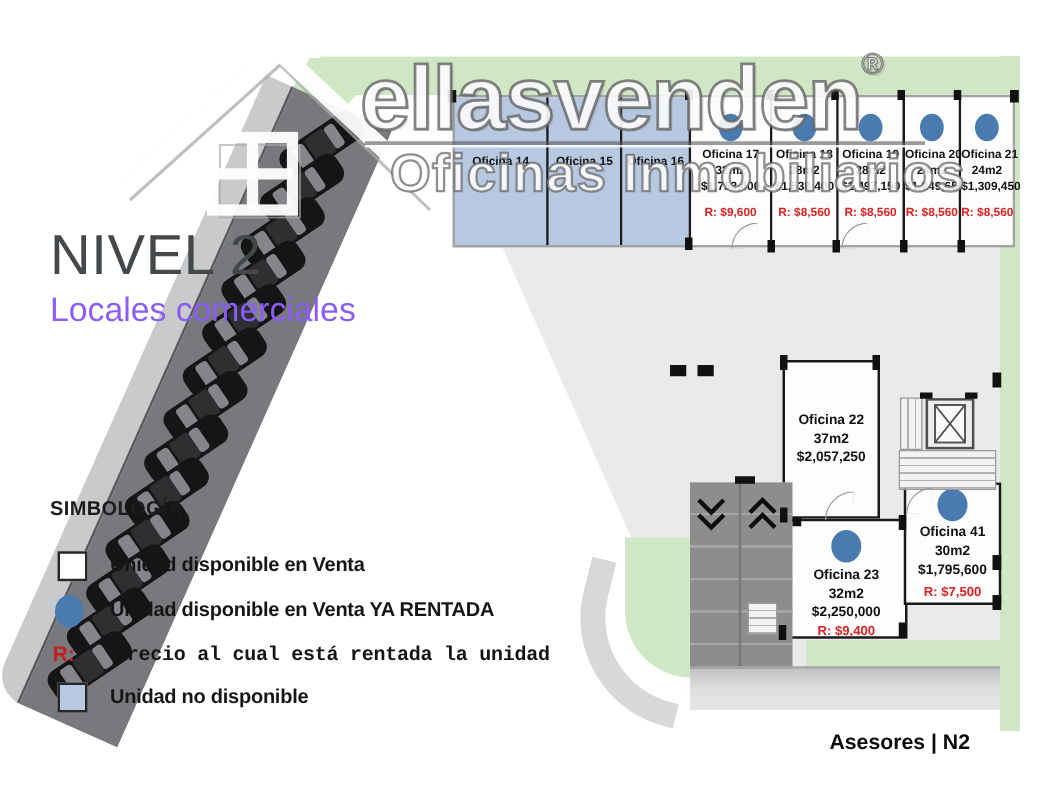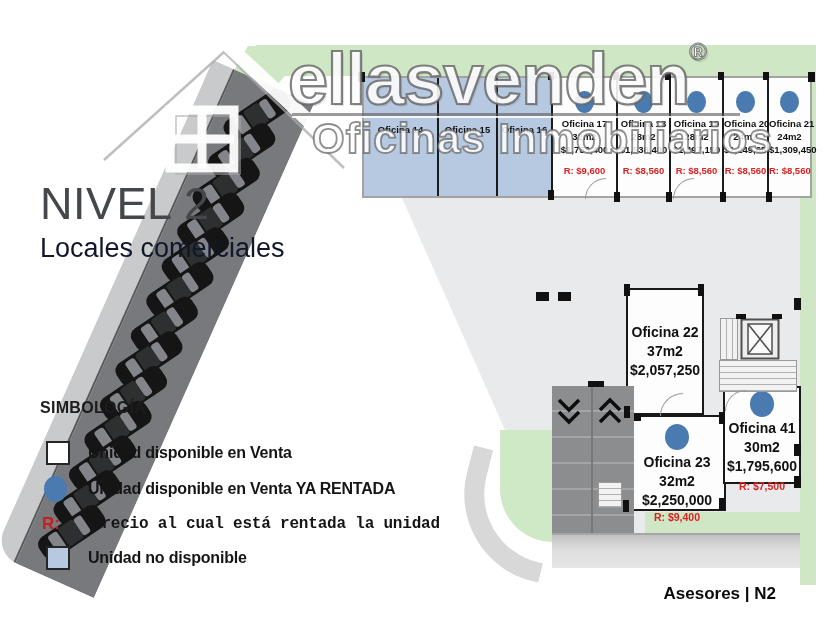--- a/index.html
+++ b/index.html
@@ -17,21 +17,21 @@
   .cell-avail{background:#fdfdfd;}
   .odot{width:19px;height:22px;border-radius:50%;background:#4a7bb0;margin:13px auto 0;display:block;}
   .oname{margin-top:5px;white-space:nowrap;}
   .cell-unavail .oname{margin-top:46px;}
   .oarea{margin-top:1px;}
   .oprice{white-space:nowrap;}
   .orent{margin-top:9px;color:#d92323;white-space:nowrap;}
   
   .room{background:#fdfdfd;border:2px solid #191919;box-sizing:border-box;display:flex;flex-direction:column;align-items:center;text-align:center;font-weight:bold;color:#101010;}
   .room .rdot{width:24px;height:26px;border-radius:50%;background:#4a7bb0;flex:none;}
-  .rline{font-size:14px;line-height:1.35;white-space:nowrap;}
+  .rline{font-size:11px;line-height:1.35;white-space:nowrap;}
   .rrent{font-size:10.5px;line-height:1.35;color:#d92323;margin-top:3px;white-space:nowrap;}
   
   .ramp{background:#8b8d8f;background-image:repeating-linear-gradient(180deg,transparent 0 24px,#a3a5a7 24px 26px);}
   .ramp-divider{position:absolute;left:48%;top:0;bottom:0;border-left:2px solid #77797b;}
   
   .stairs-h{background:repeating-linear-gradient(180deg,#f2f2f2 0 5px,#b0b0b0 5px 6px);border:1px solid #9a9a9a;box-sizing:border-box;}
   .stairs-v{background:repeating-linear-gradient(90deg,#f2f2f2 0 5px,#b0b0b0 5px 6px);border:1px solid #9a9a9a;box-sizing:border-box;}
   
   .strip{transform:rotate(24deg);transform-origin:0 0;overflow:hidden;border-bottom-left-radius:26px;}
   .strip-walk{position:absolute;left:0;top:0;bottom:0;width:22px;background:#c9cacb;border-right:2px solid #58595b;}
@@ -46,21 +46,21 @@
   .walk-band{background:linear-gradient(180deg,#c2c2c2 0%,#dedede 45%,#e6e6e6 100%);}
   .walk-curve{border-left:20px solid #d8d8d8;border-bottom:20px solid #d8d8d8;border-bottom-left-radius:90px;box-sizing:border-box;transform:rotate(14deg);}
   
   .wm{pointer-events:none;z-index:60;}
   .wm-brand{font-size:72px;font-weight:bold;letter-spacing:-1px;color:rgba(255,255,255,.88);-webkit-text-stroke:2.2px rgba(96,96,96,.78);text-shadow:2px 2px 0 rgba(120,120,120,.22);white-space:nowrap;line-height:1;}
   .wm-reg{font-size:24px;-webkit-text-stroke:1px rgba(96,96,96,.8);vertical-align:44px;}
   .wm-line{background:rgba(90,90,90,.6);box-shadow:0 2px 0 rgba(255,255,255,.85);}
   .wm-tag{font-size:42px;font-weight:bold;letter-spacing:1px;color:rgba(255,255,255,.85);-webkit-text-stroke:1.8px rgba(100,100,100,.72);white-space:nowrap;line-height:1;}
   
   .page-title{font-size:45px;font-weight:400;color:#44484b;letter-spacing:.5px;}
-  .page-subtitle{font-size:27px;font-weight:400;color:#0f172a;}
+  .page-subtitle{font-size:27px;font-weight:400;color:#8b5cf6;}
   .legend-title{font-size:16px;font-weight:bold;color:#1c1c1c;letter-spacing:.3px;}
   .lrow{position:absolute;left:40px;display:flex;align-items:center;}
   .lsym{width:48px;flex:none;display:flex;align-items:center;}
   .lsq{width:20px;height:20px;border:2.5px solid #262626;background:#fff;box-sizing:content-box;margin-left:6px;}
   .lsq.fill{background:#b7c9e0;}
   .ldot{width:23px;height:26px;border-radius:50%;background:#4a7bb0;margin-left:4px;}
   .lR{font-size:17px;font-weight:bold;color:#c81e1e;margin-left:2px;}
   .llabel{font-size:16px;font-weight:600;color:#151515;letter-spacing:-.2px;}
   .footer-label{font-size:17px;font-weight:bold;color:#0a0a0a;text-align:right;}
   svg{display:block;}

